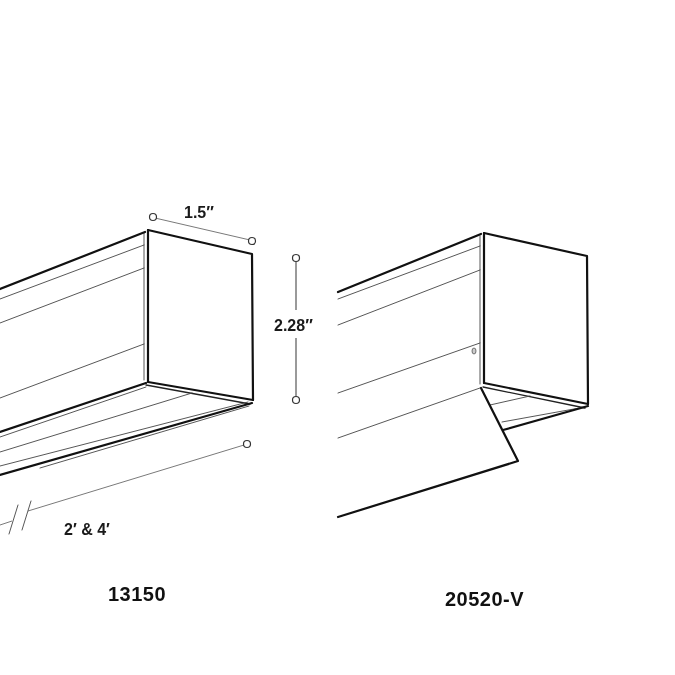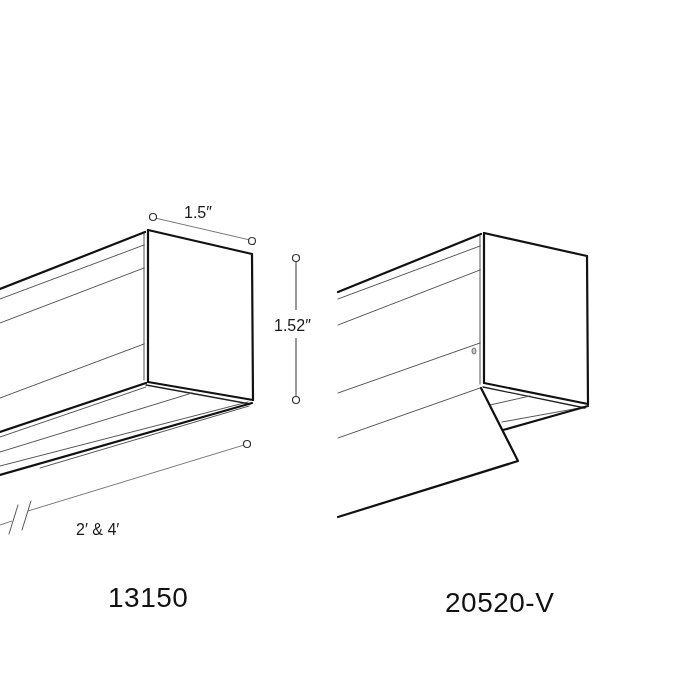--- a/index.html
+++ b/index.html
@@ -19,28 +19,29 @@
       left: 0;
       top: 0;
       width: 675px;
       height: 675px;
     }
     .label {
       position: absolute;
       color: #111111;
       white-space: nowrap;
       line-height: 1;
+      font-weight: bold;
     }
     .dim-label {
       font-size: 16px;
       color: #1a1a1a;
       background: #ffffff;
     }
     .model-label {
-      font-size: 28px;
+      font-size: 20px;
       letter-spacing: 0.5px;
       color: #111111;
     }
     .stroke-heavy { stroke: #111111; stroke-width: 2.2; fill: none; stroke-linecap: round; stroke-linejoin: round; }
     .stroke-mid   { stroke: #222222; stroke-width: 1.3; fill: none; stroke-linecap: round; }
     .stroke-thin  { stroke: #444444; stroke-width: 0.9; fill: none; stroke-linecap: round; }
     .dim-line     { stroke: #7a7a7a; stroke-width: 1; fill: none; }
     .dim-line-v   { stroke: #9a9a9a; stroke-width: 2; fill: none; }
     .dim-dot      { stroke: #333333; stroke-width: 1.2; fill: #ffffff; }
     .face-fill    { fill: #ffffff; }
@@ -119,19 +120,19 @@
     <path class="stroke-thin" d="M490,405 L530,396"></path>
     <path class="stroke-thin" d="M502,422 L585,407"></path>
     <path class="stroke-heavy" d="M503,430 L588,406"></path>
 
     <path class="stroke-heavy" d="M481,388 L518,461 L338,517"></path>
   </g>
 </svg>
 
 <div class="label dim-label" style="left:184px; top:205px;">1.5″</div>
 
-<div class="label dim-label" style="left:274px; top:318px;">1.52″</div>
+<div class="label dim-label" style="left:274px; top:318px;">2.28″</div>
 
-<div class="label dim-label" style="left:76px; top:522px; background:transparent;">2′ &amp; 4′</div>
+<div class="label dim-label" style="left:64px; top:522px; background:transparent;">2′ &amp; 4′</div>
 
 <div class="label model-label" style="left:108px; top:584px;">13150</div>
 
 <div class="label model-label" style="left:445px; top:589px;">20520-V</div>
 
 </body></html>

